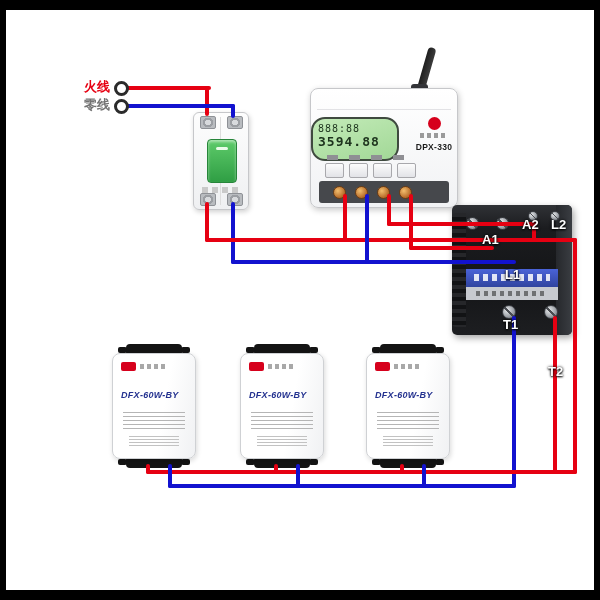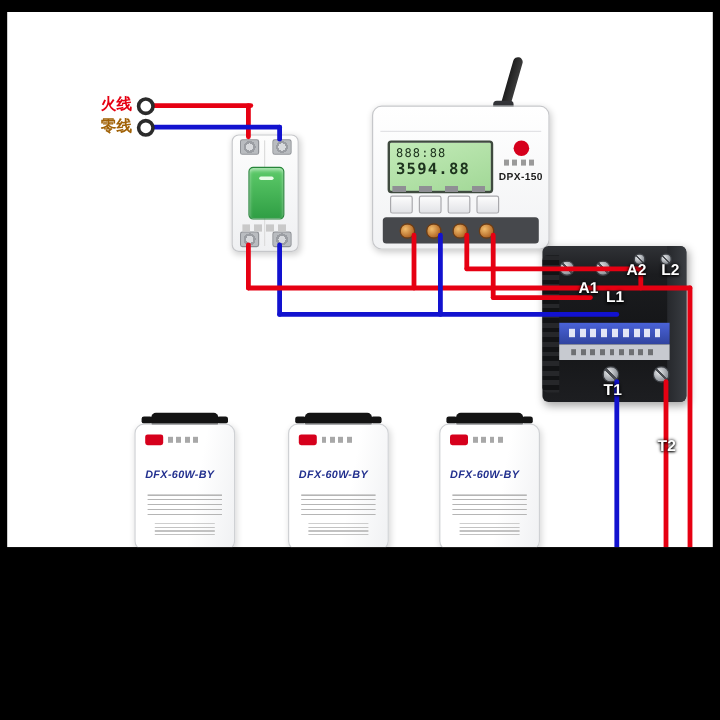--- a/index.html
+++ b/index.html
@@ -1,16 +1,16 @@
 <!DOCTYPE html>
 <html><head>
 <meta charset="utf-8">
 <style>
   html,body{margin:0;padding:0;background:#000;}
-  .stage{position:relative;width:600px;height:456px;background:#000;overflow:hidden;
+  .stage{position:relative;width:600px;height:600px;background:#000;overflow:hidden;
          font-family:"Liberation Sans",sans-serif;}
   .panel{position:absolute;left:6px;top:10px;width:588px;height:580px;background:#fff;}
 
   
   .wire{position:absolute;border-radius:2px;z-index:30;}
   .term-label{position:absolute;z-index:40;color:#fff;font-weight:bold;font-size:13px;
               text-shadow:0 1px 2px #000,0 0 3px #000;line-height:1;}
   .src-label{position:absolute;z-index:40;font-weight:bold;font-size:13px;line-height:1;}
   .src-ring{position:absolute;z-index:35;width:9px;height:9px;background:#fff;
             border:3px solid #2b2b2b;border-radius:50%;}
@@ -27,22 +27,22 @@
           box-shadow:inset 0 2px 3px rgba(255,255,255,.5);}
   .rocker .notch{position:absolute;left:8px;top:7px;width:12px;height:3px;background:#eafbe9;border-radius:2px;}
   .breaker .bars{position:absolute;left:8px;top:74px;width:38px;height:6px;
                  background:repeating-linear-gradient(90deg,#c9c9c9 0 6px,transparent 6px 10px);}
 
   
   .controller{position:absolute;left:310px;top:88px;width:146px;height:118px;z-index:10;
               background:linear-gradient(180deg,#ffffff,#f1f2f4);border:1px solid #c6c7ca;
               border-radius:8px;box-shadow:1px 2px 6px rgba(0,0,0,.22);}
   .ctrl-topline{position:absolute;left:6px;top:20px;width:134px;height:1px;background:#e2e2e5;}
-  .lcd{position:absolute;left:12px;top:28px;width:88px;height:44px;box-sizing:border-box;
-       background:linear-gradient(160deg,#c3ebb8,#a2d897);border:2px solid #3f4a3f;border-radius:3px;
+  .lcd{position:absolute;left:0;top:28px;width:88px;height:44px;box-sizing:border-box;
+       background:linear-gradient(160deg,#c3ebb8,#a2d897);border:2px solid #3f4a3f;border-radius:14px;
        color:#1d331d;font-family:"DejaVu Sans Mono",monospace;padding:4px 5px;}
   .lcd .l1{font-size:10px;letter-spacing:1px;}
   .lcd .l2{font-size:13px;font-weight:bold;letter-spacing:1px;}
   .ctrl-brand{position:absolute;left:104px;top:28px;width:38px;text-align:center;}
   .logo-dot{width:13px;height:13px;border-radius:50%;background:#d6001c;margin:0 auto;}
   .brand-bars{width:28px;height:5px;margin:3px auto 0;
               background:repeating-linear-gradient(90deg,#9a9a9a 0 4px,transparent 4px 7px);}
   .ctrl-model{font-size:8.5px;font-weight:bold;color:#1c1c1c;margin-top:4px;letter-spacing:.3px;}
   .btn-bars{position:absolute;left:16px;top:66px;width:86px;height:5px;
             background:repeating-linear-gradient(90deg,#8f8f94 0 11px,transparent 11px 22px);}
@@ -94,21 +94,21 @@
   .lfine2{position:absolute;left:16px;top:82px;width:50px;height:11px;
           background:repeating-linear-gradient(180deg,#c2c2c2 0 1px,transparent 1px 3px);}
 </style>
 </head>
 <body>
 
 <div class="stage">
   <div class="panel"></div>
 
   <span class="src-label" style="left:84px;top:80px;color:#e60012;">火线</span>
-  <span class="src-label" style="left:84px;top:98px;color:#a16207;">零线</span>
+  <span class="src-label" style="left:84px;top:98px;color:#737373;">零线</span>
   <span class="src-ring" style="left:114px;top:81px;"></span>
   <span class="src-ring" style="left:114px;top:99px;"></span>
 
   <div class="breaker">
     <div class="divider"></div>
     <div class="bterm" style="left:6px;top:3px;"></div>
     <div class="bterm" style="left:33px;top:3px;"></div>
     <div class="bterm" style="left:6px;bottom:3px;"></div>
     <div class="bterm" style="left:33px;bottom:3px;"></div>
     <div class="rocker">
@@ -121,21 +121,21 @@
   <div class="antenna-base"></div>
   <div class="controller">
     <div class="ctrl-topline"></div>
     <div class="lcd">
       <div class="l1">888:88</div>
       <div class="l2">3594.88</div>
     </div>
     <div class="ctrl-brand">
       <div class="logo-dot"></div>
       <div class="brand-bars"></div>
-      <div class="ctrl-model">DPX-150</div>
+      <div class="ctrl-model">DPX-330</div>
     </div>
     <div class="btn-bars"></div>
     <div class="ctrl-btns" id="ctrl-btns">
         <div class="kbtn"></div>
         <div class="kbtn"></div>
         <div class="kbtn"></div>
         <div class="kbtn"></div>
       </div>
     <div class="ctrl-terms" id="ctrl-terms">
         <div class="tscrew"></div>
@@ -157,21 +157,21 @@
     <div class="sscrew" style="left:14px;top:12px;width:13px;height:13px;"></div>
     <div class="sscrew" style="left:44px;top:12px;width:13px;height:13px;"></div>
     <div class="sscrew" style="left:76px;top:6px;width:10px;height:10px;"></div>
     <div class="sscrew" style="left:98px;top:6px;width:10px;height:10px;"></div>
     <div class="sscrew" style="left:50px;top:100px;width:14px;height:14px;"></div>
     <div class="sscrew" style="left:92px;top:100px;width:14px;height:14px;"></div>
   </div>
   <div id="contactor-labels">
       <span class="term-label" style="left: 482px; top: 233px;">A1</span>
       <span class="term-label" style="left: 522px; top: 218px;">A2</span>
-      <span class="term-label" style="left: 505px; top: 241px;">L1</span>
+      <span class="term-label" style="left: 505px; top: 268px;">L1</span>
       <span class="term-label" style="left: 551px; top: 218px;">L2</span>
       <span class="term-label" style="left: 503px; top: 318px;">T1</span>
       <span class="term-label" style="left: 548px; top: 318px; margin-top: 47px;">T2</span>
     </div>
 
   <div class="load" style="left:112px;">
     <div class="cap cap-top"></div>
     <div class="cap cap-bot"></div>
     <div class="load-body">
       <div class="lbrand">

